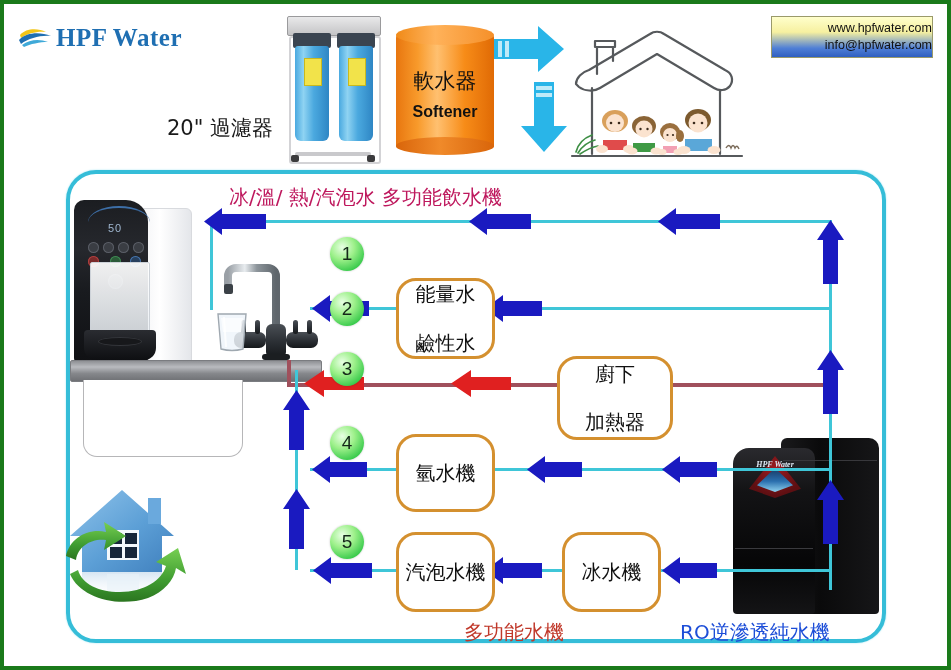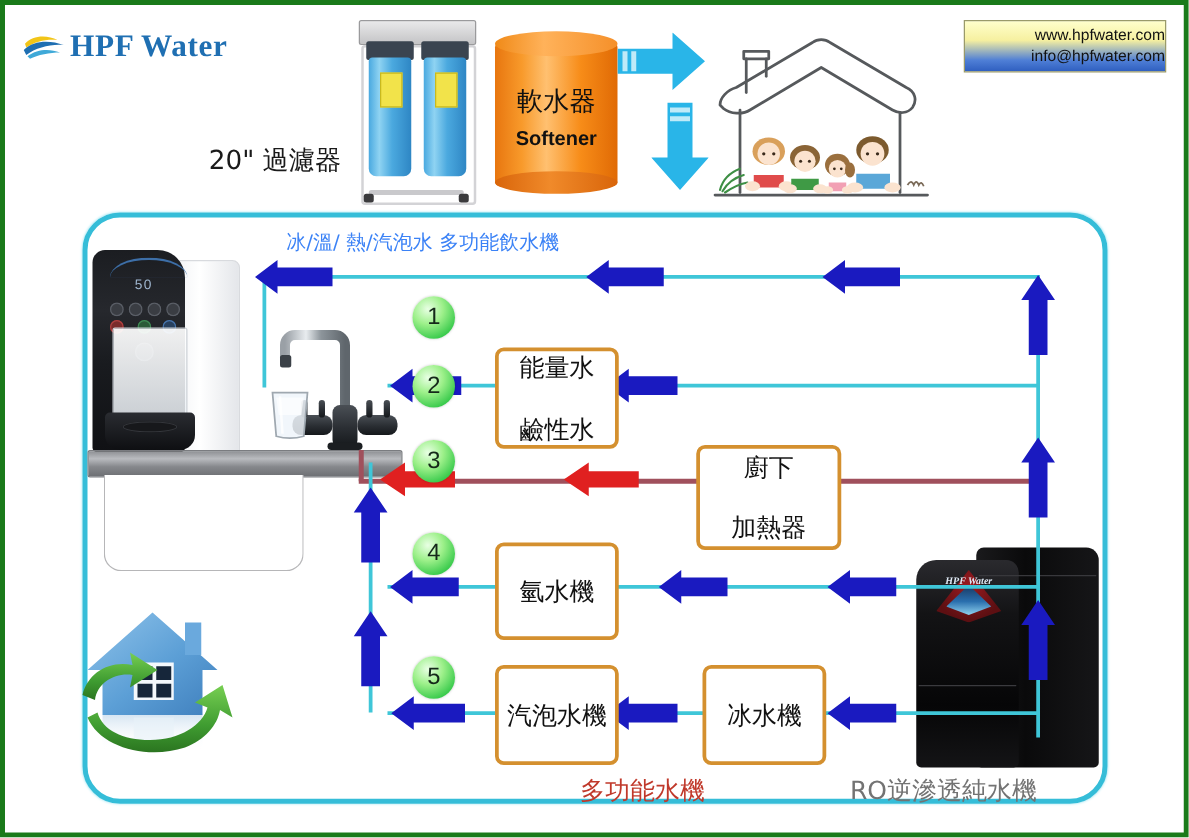--- a/index.html
+++ b/index.html
@@ -27,23 +27,23 @@
     position:absolute;right:14px;top:12px;width:160px;height:40px;
     background:linear-gradient(to bottom,#ffffcc 0%,#f6f0a0 38%,#4f7fd6 78%,#2f5fc0 100%);
     border:1px solid #9a9a6a;
     display:flex;flex-direction:column;align-items:flex-end;justify-content:center;
     font-size:12.5px;color:#111;line-height:1.35;
   }
 
   
   .cjk{font-family:"DejaVu Sans","Liberation Sans",sans-serif;}
   #lbl-filter{position:absolute;left:163px;top:110px;font-size:21px;color:#1a1a1a;}
-  #lbl-dispenser{position:absolute;left:225px;top:180px;font-size:16px;color:#3b82f6;white-space:nowrap;}
+  #lbl-dispenser{position:absolute;left:225px;top:180px;font-size:20px;color:#be185d;white-space:nowrap;}
   #lbl-multi{position:absolute;left:460px;top:615px;font-size:20px;color:#c0392b;}
-  #lbl-ro{position:absolute;left:676px;top:615px;font-size:20px;color:#737373;white-space:nowrap;}
+  #lbl-ro{position:absolute;left:676px;top:615px;font-size:20px;color:#1d4ed8;white-space:nowrap;}
 
   
   #cyanframe{
     position:absolute;left:62px;top:166px;width:812px;height:465px;
     border:4px solid #35bdd8;border-radius:30px;
     box-shadow:0 0 2px #9fe5f2;
     background:transparent;
   }
 
   
@@ -153,21 +153,21 @@
     position:absolute;width:34px;height:34px;border-radius:50%;
     background:radial-gradient(circle at 36% 30%,#e8ffe4 0%,#9df08a 38%,#36c94a 78%,#1ca238 100%);
     box-shadow:0 0 2px rgba(0,0,0,.25);
     display:flex;align-items:center;justify-content:center;
     font-size:19px;color:#15281a;
     font-family:"Liberation Sans",sans-serif;
   }
 
   
   .obox{
-    position:absolute;border:3px solid #d4902f;border-radius:7px;background:#fff;
+    position:absolute;border:3px solid #d4902f;border-radius:20px;background:#fff;
     display:flex;flex-direction:column;align-items:center;justify-content:center;
     color:#111;line-height:1.22;text-align:center;gap:24px;
   }
   .obox .ln{display:block;font-size:20px;}
 
 </style>
 </head>
 <body>
 
 <div id="page">

